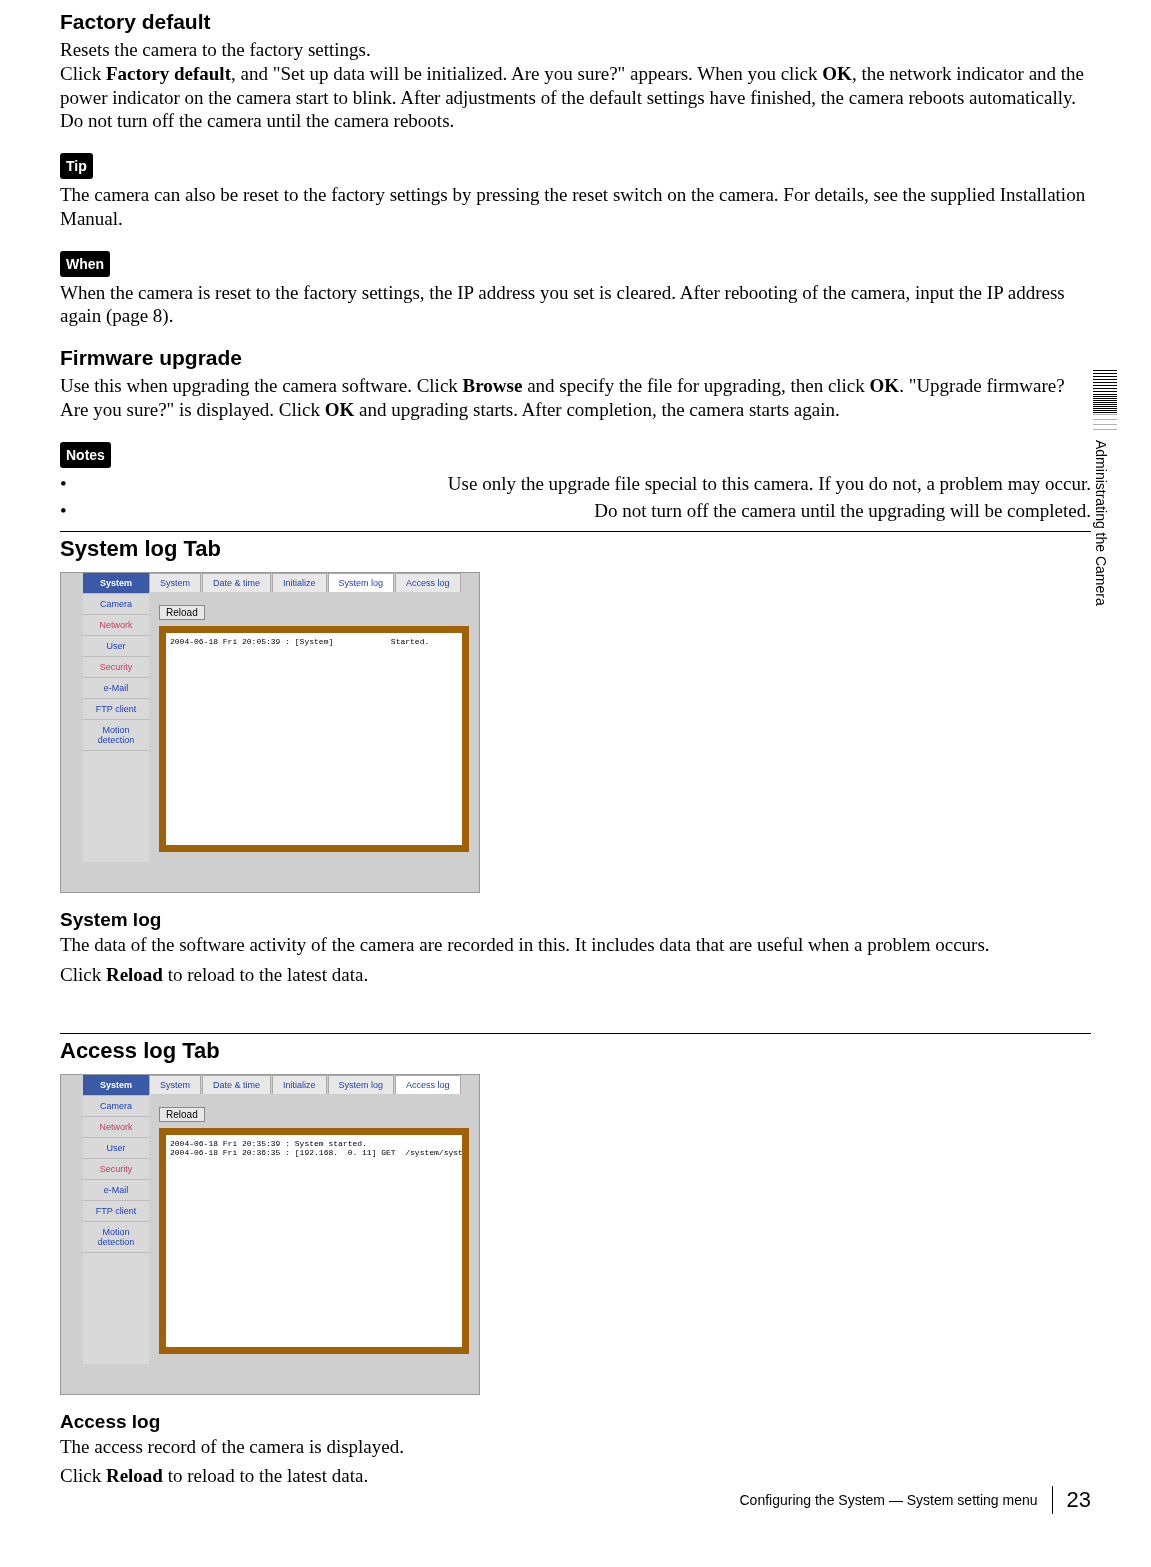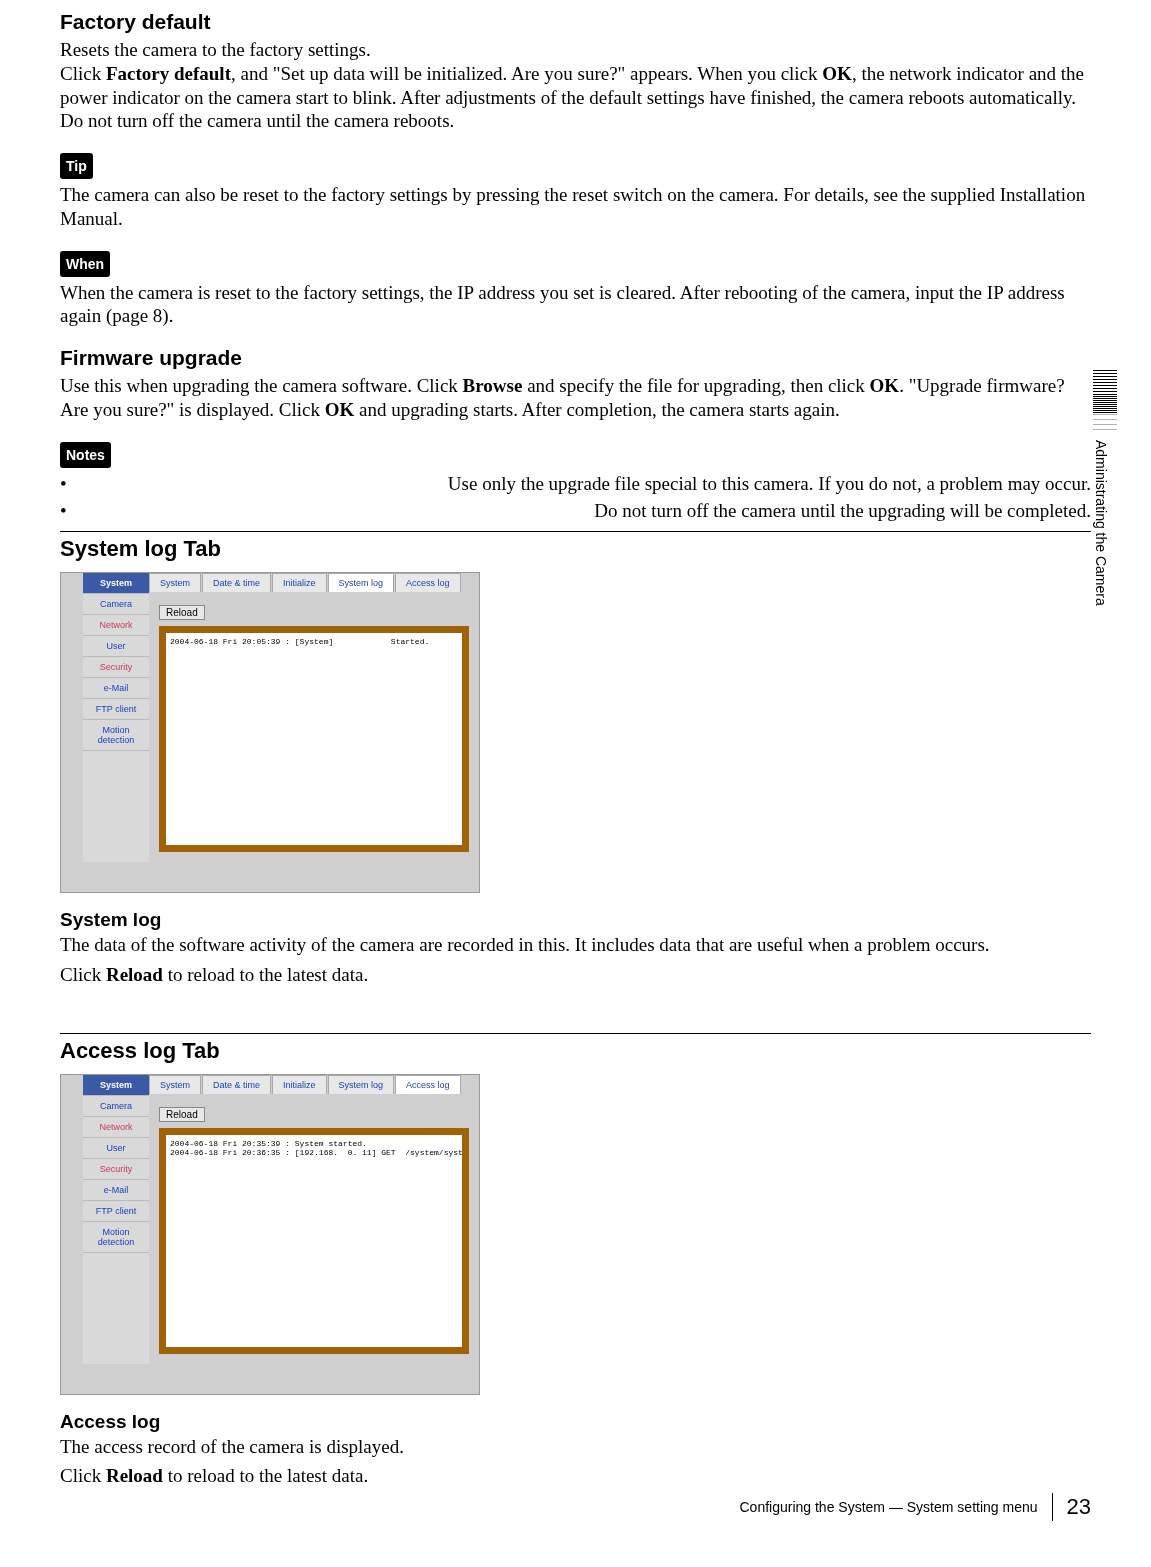--- a/index.html
+++ b/index.html
@@ -160,21 +160,21 @@
     font-family: Arial, Helvetica, sans-serif;
     font-size: 14px;
     writing-mode: vertical-rl;
     margin-top: 10px;
   }
 
   
   .footer {
     position: absolute;
     right: 60px;
-    bottom: 46px;
+    bottom: 53px;
     font-family: Arial, Helvetica, sans-serif;
     font-size: 14px;
     display: flex;
     align-items: center;
     gap: 14px;
   }
   .footer .fline { width: 1px; height: 28px; background: #000; }
   .pagenum { font-size: 22px; }
 </style>
 </head>

